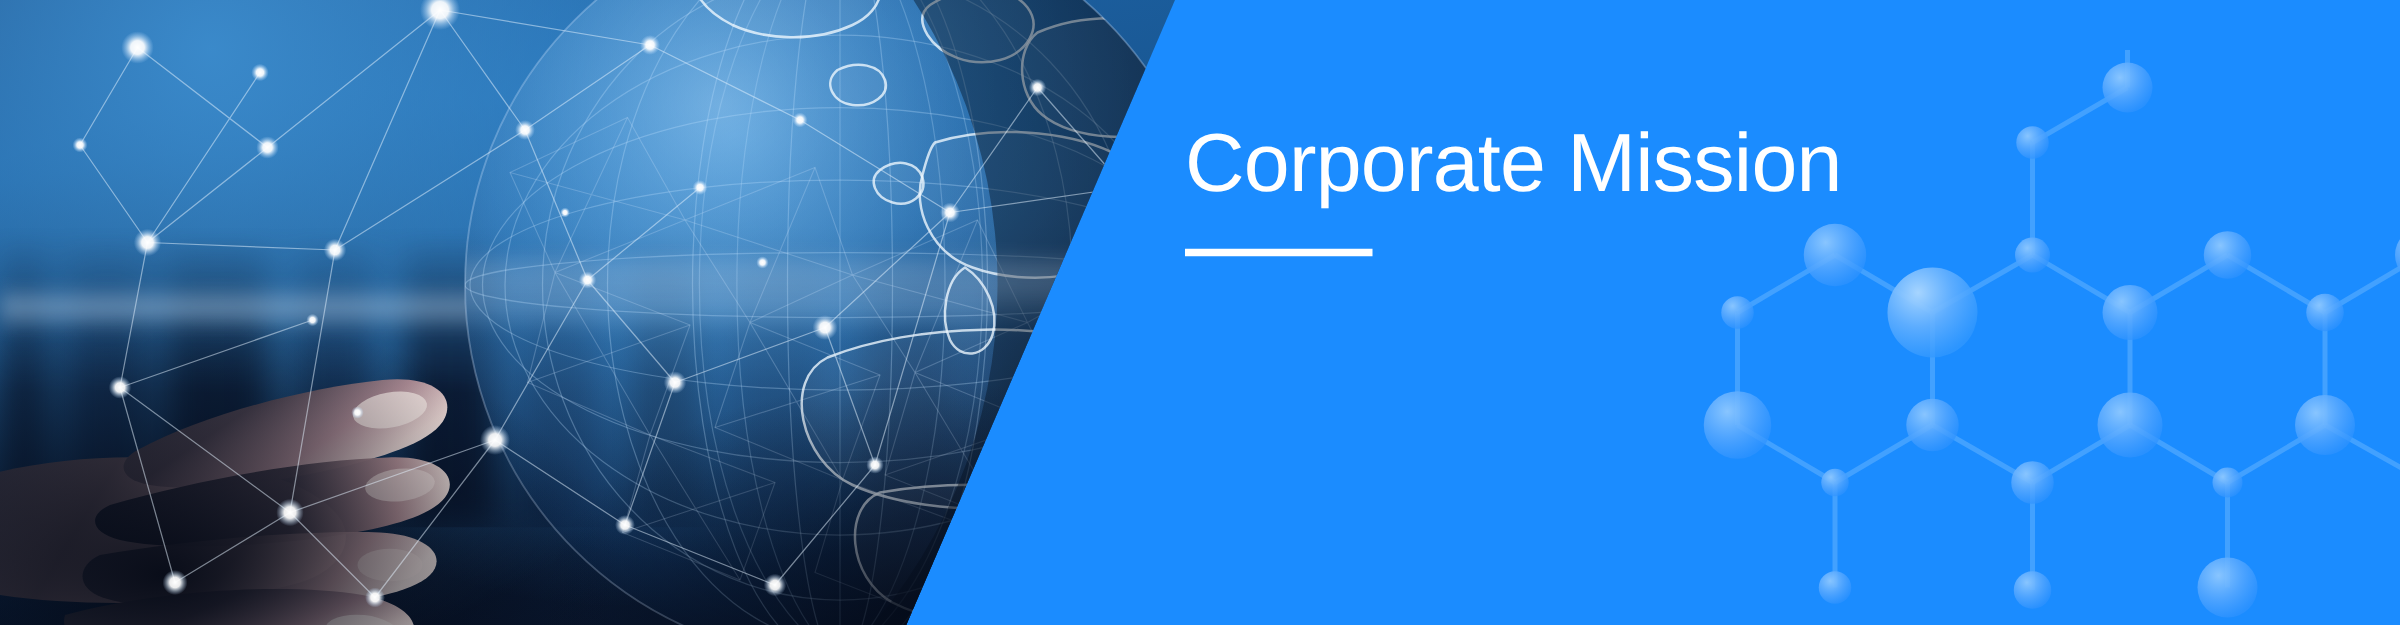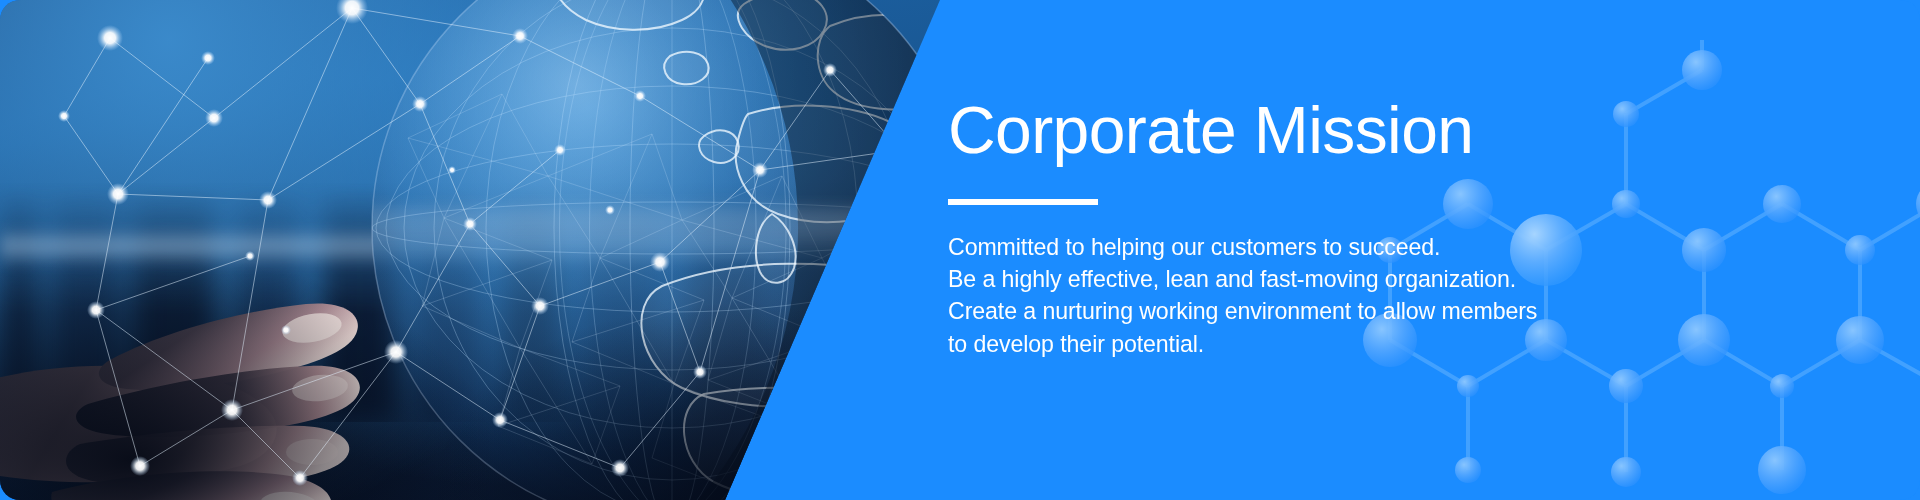--- a/index.html
+++ b/index.html
@@ -10,21 +10,20 @@
     overflow:hidden;
     background:#1b8cff;
     font-family:"Liberation Sans", sans-serif;
   }
 
   .banner {
     position:relative;
     width:1920px; height:500px;
     overflow:hidden;
     background:#1b8cff;
-    border-radius:20px;
   }
 
   
   .blue-field {
     position:absolute; inset:0;
     background:#1b8cff;
   }
 
   
   .molecule-decor {
@@ -411,21 +410,15 @@
       </svg>
     </div>
   </div>
 
   <div class="content">
 
     <h1 class="title">Corporate Mission</h1>
 
     <div class="rule"></div>
 
-    <ul class="mission-list">
-      <li class="mission-line">Committed to helping our customers to succeed.</li>
-      <li class="mission-line">Be a highly effective, lean and fast-moving organization.</li>
-      <li class="mission-line">Create a nurturing working environment to allow members</li>
-      <li class="mission-line">to develop their  potential.</li>
-    </ul>
   </div>
 
 </div>
 
 </body></html>

